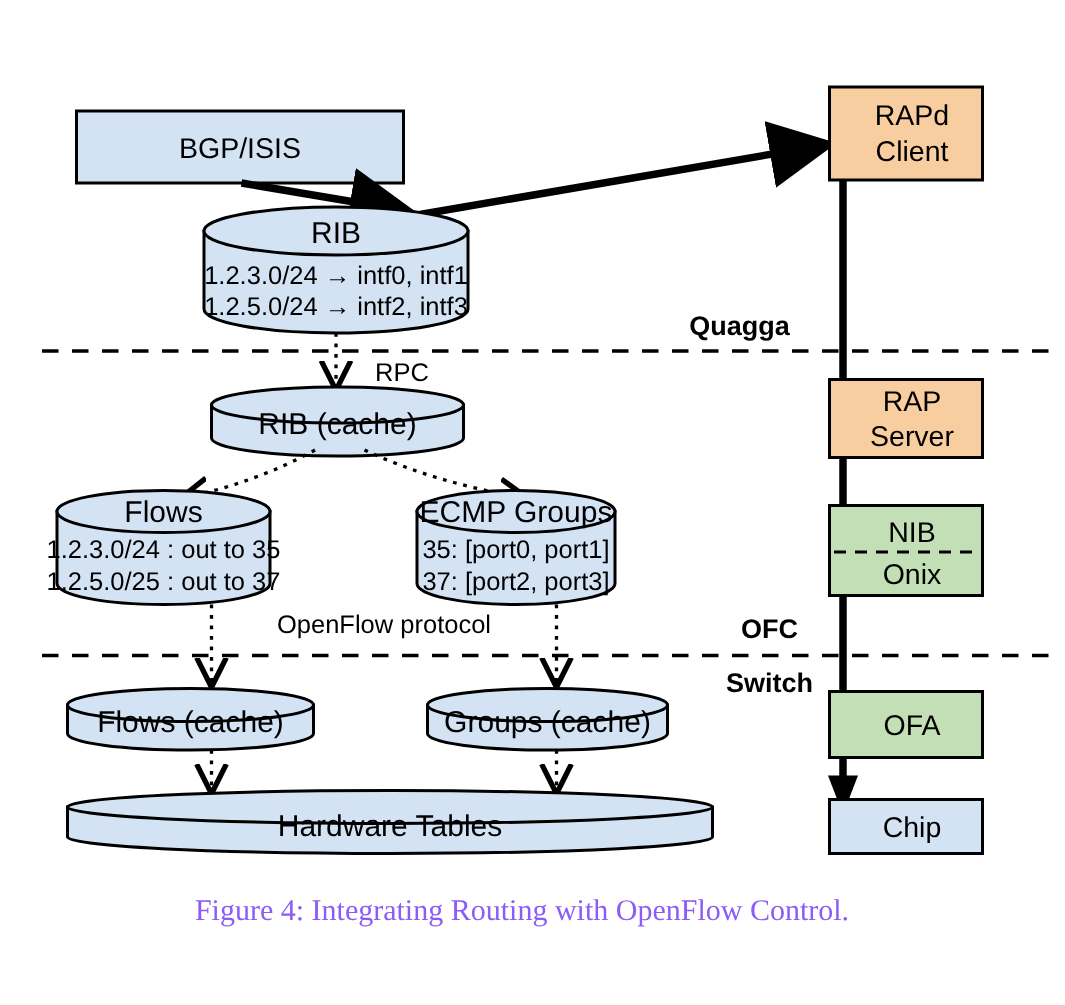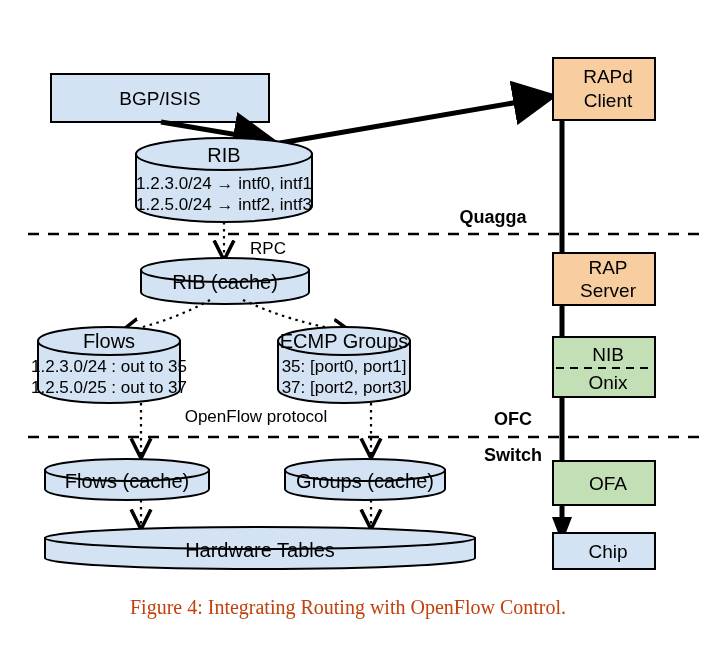--- a/index.html
+++ b/index.html
@@ -50,21 +50,21 @@
     text-anchor: middle;
   }
   .caption {
     position: absolute;
     left: 0;
     top: 596px;
     width: 696px;
     text-align: center;
     font-family: "Liberation Serif", serif;
     font-size: 20px;
-    color: #c2410c;
+    color: #8b5cf6;
   }
   .shape-stroke {
     stroke: #000000;
     stroke-width: 2;
   }
 </style>
 </head>
 <body>
 
 <div id="figure-root">

